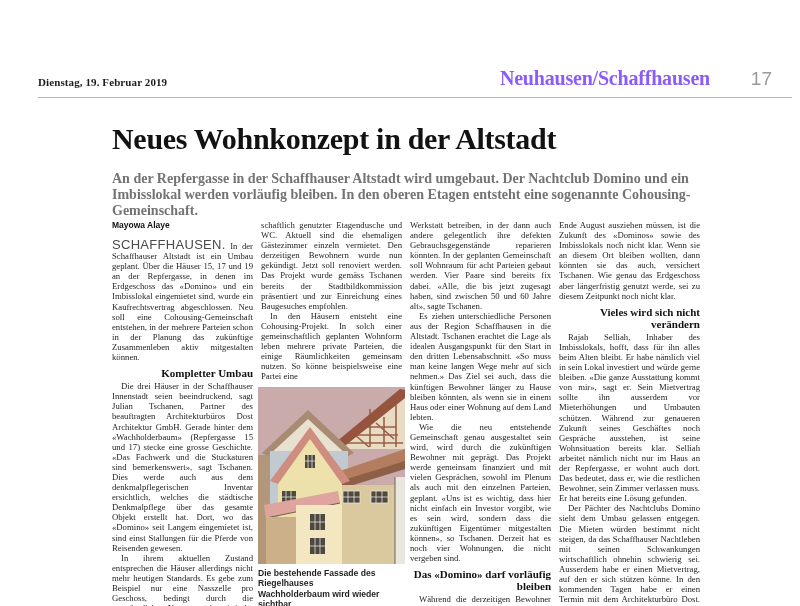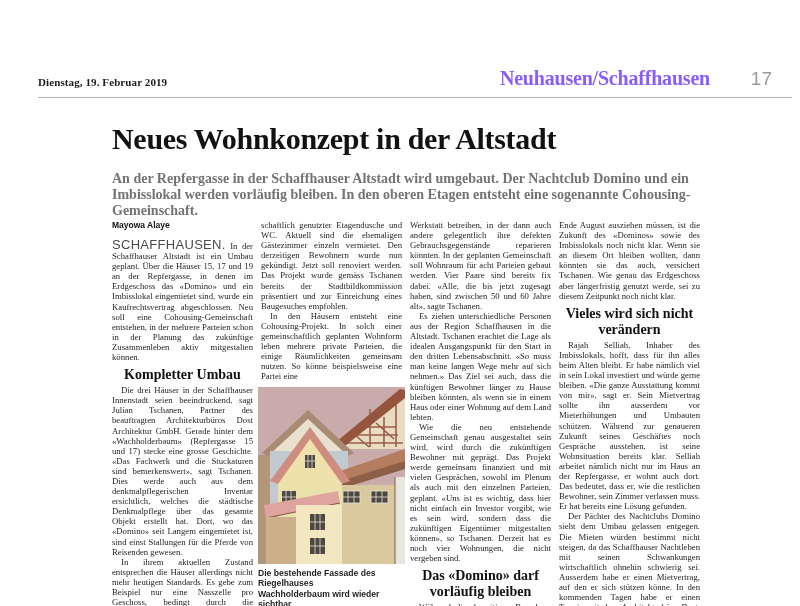--- a/index.html
+++ b/index.html
@@ -46,22 +46,22 @@
   .body-p {
     font-size:8.7px; line-height:10.1px; text-align:justify;
     color:#1e1e1e; hyphens:auto; -webkit-hyphens:auto;
   }
   .body-p.indent { text-indent:9px; }
   .dateline {
     font-family:"Liberation Sans", sans-serif; font-size:13px;
     letter-spacing:0.3px; color:#4a4a4a;
   }
   .subhead {
-    font-size:14px; font-weight:bold; color:#111;
-    margin-top:5px; margin-bottom:2px; text-align:center;
+    font-size:11px; font-weight:bold; color:#111;
+    margin-top:5px; margin-bottom:2px; text-align:right;
   }
   
   .figure { margin-top:5px; width:147px; margin-left:-3px; }
   .figure svg { display:block; }
   .caption {
     font-family:"Liberation Sans", sans-serif;
     font-size:8.6px; font-weight:bold; color:#1f1f1f; line-height:10.6px;
     margin-top:4px;
   }
   .caption-last { display:flex; justify-content:space-between; align-items:baseline; }

